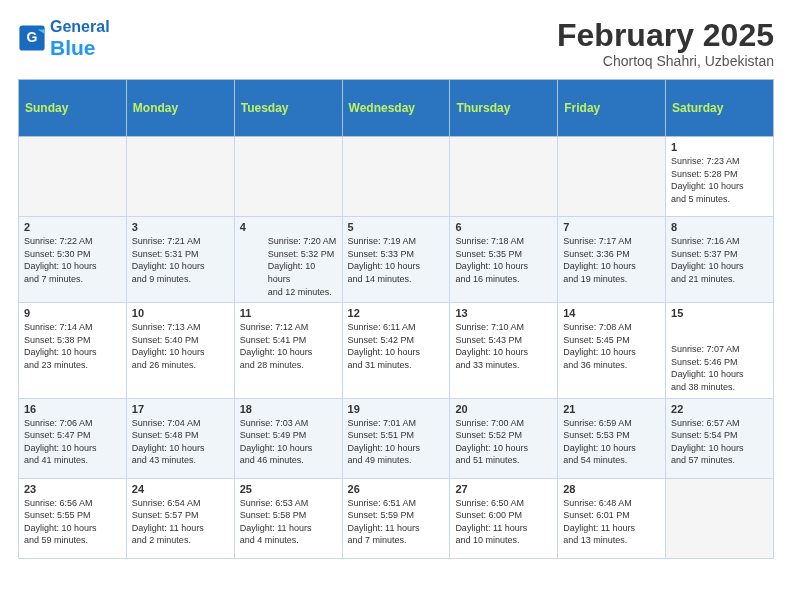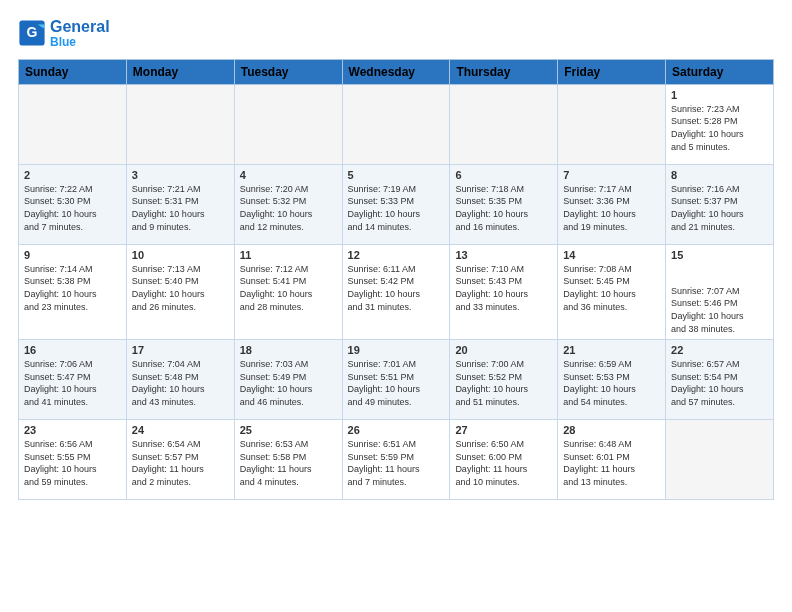--- a/index.html
+++ b/index.html
@@ -49,23 +49,23 @@
       font-size: 14px;
       color: #555;
     }
     .calendar {
       width: 100%;
       border-collapse: collapse;
       table-layout: fixed;
     }
     .calendar th {
       background-color: #2a74c0;
-      color: #000000;
+      color: #bef264;
       text-align: left;
-      padding: 5px 6px;
+      padding: 21px 6px;
       font-size: 12px;
       border: 1px solid #aac4e0;
     }
     .calendar td {
       border: 1px solid #c8d8ea;
       vertical-align: top;
       padding: 4px 5px;
       font-size: 9.5px;
       color: #333;
       height: 80px;
@@ -95,22 +95,26 @@
 <div class="page">
   <div class="header">
     <div class="logo">
       <svg class="logo-icon" viewBox="0 0 40 40">
         <rect x="2" y="2" width="36" height="36" rx="4" fill="#1a6bbf"></rect>
         <text x="20" y="26" text-anchor="middle" font-size="20" font-weight="bold" fill="white">G</text>
         <polygon points="28,8 38,14 38,8" fill="#4fc3f7"></polygon>
       </svg>
       <div class="logo-text">
         <div style="color:#1a6bbf;font-weight:bold;font-size:16px;">General</div>
-        <div style="color:#2196f3;font-weight:bold;font-size:12px;">Blue</div>
+        <div style="color:#2196f3;font-weight:bold;font-size:21px;">Blue</div>
       </div>
+    </div>
+    <div class="title-area">
+      <div class="month-title">February 2025</div>
+      <div class="subtitle">Chortoq Shahri, Uzbekistan</div>
     </div>
   </div>
 
   <table class="calendar">
     <thead>
       <tr>
         <th>Sunday</th>
         <th>Monday</th>
         <th>Tuesday</th>
         <th>Wednesday</th>
@@ -145,21 +149,21 @@
           </td>
           <td class="alt">
             <span class="day-num">3</span>
             <div class="day-info" style="white-space: pre-line;">Sunrise: 7:21 AM
 Sunset: 5:31 PM
 Daylight: 10 hours
 and 9 minutes.</div>
           </td>
           <td class="alt">
             <span class="day-num">4</span>
-            <div class="day-info" style="white-space: pre-line;">Sunrise: 7:20 AM
+            <div class="day-info" style="white-space: pre-line; margin-left: 28px;">Sunrise: 7:20 AM
 Sunset: 5:32 PM
 Daylight: 10 hours
 and 12 minutes.</div>
           </td>
           <td class="alt">
             <span class="day-num">5</span>
             <div class="day-info" style="white-space: pre-line;">Sunrise: 7:19 AM
 Sunset: 5:33 PM
 Daylight: 10 hours
 and 14 minutes.</div>

